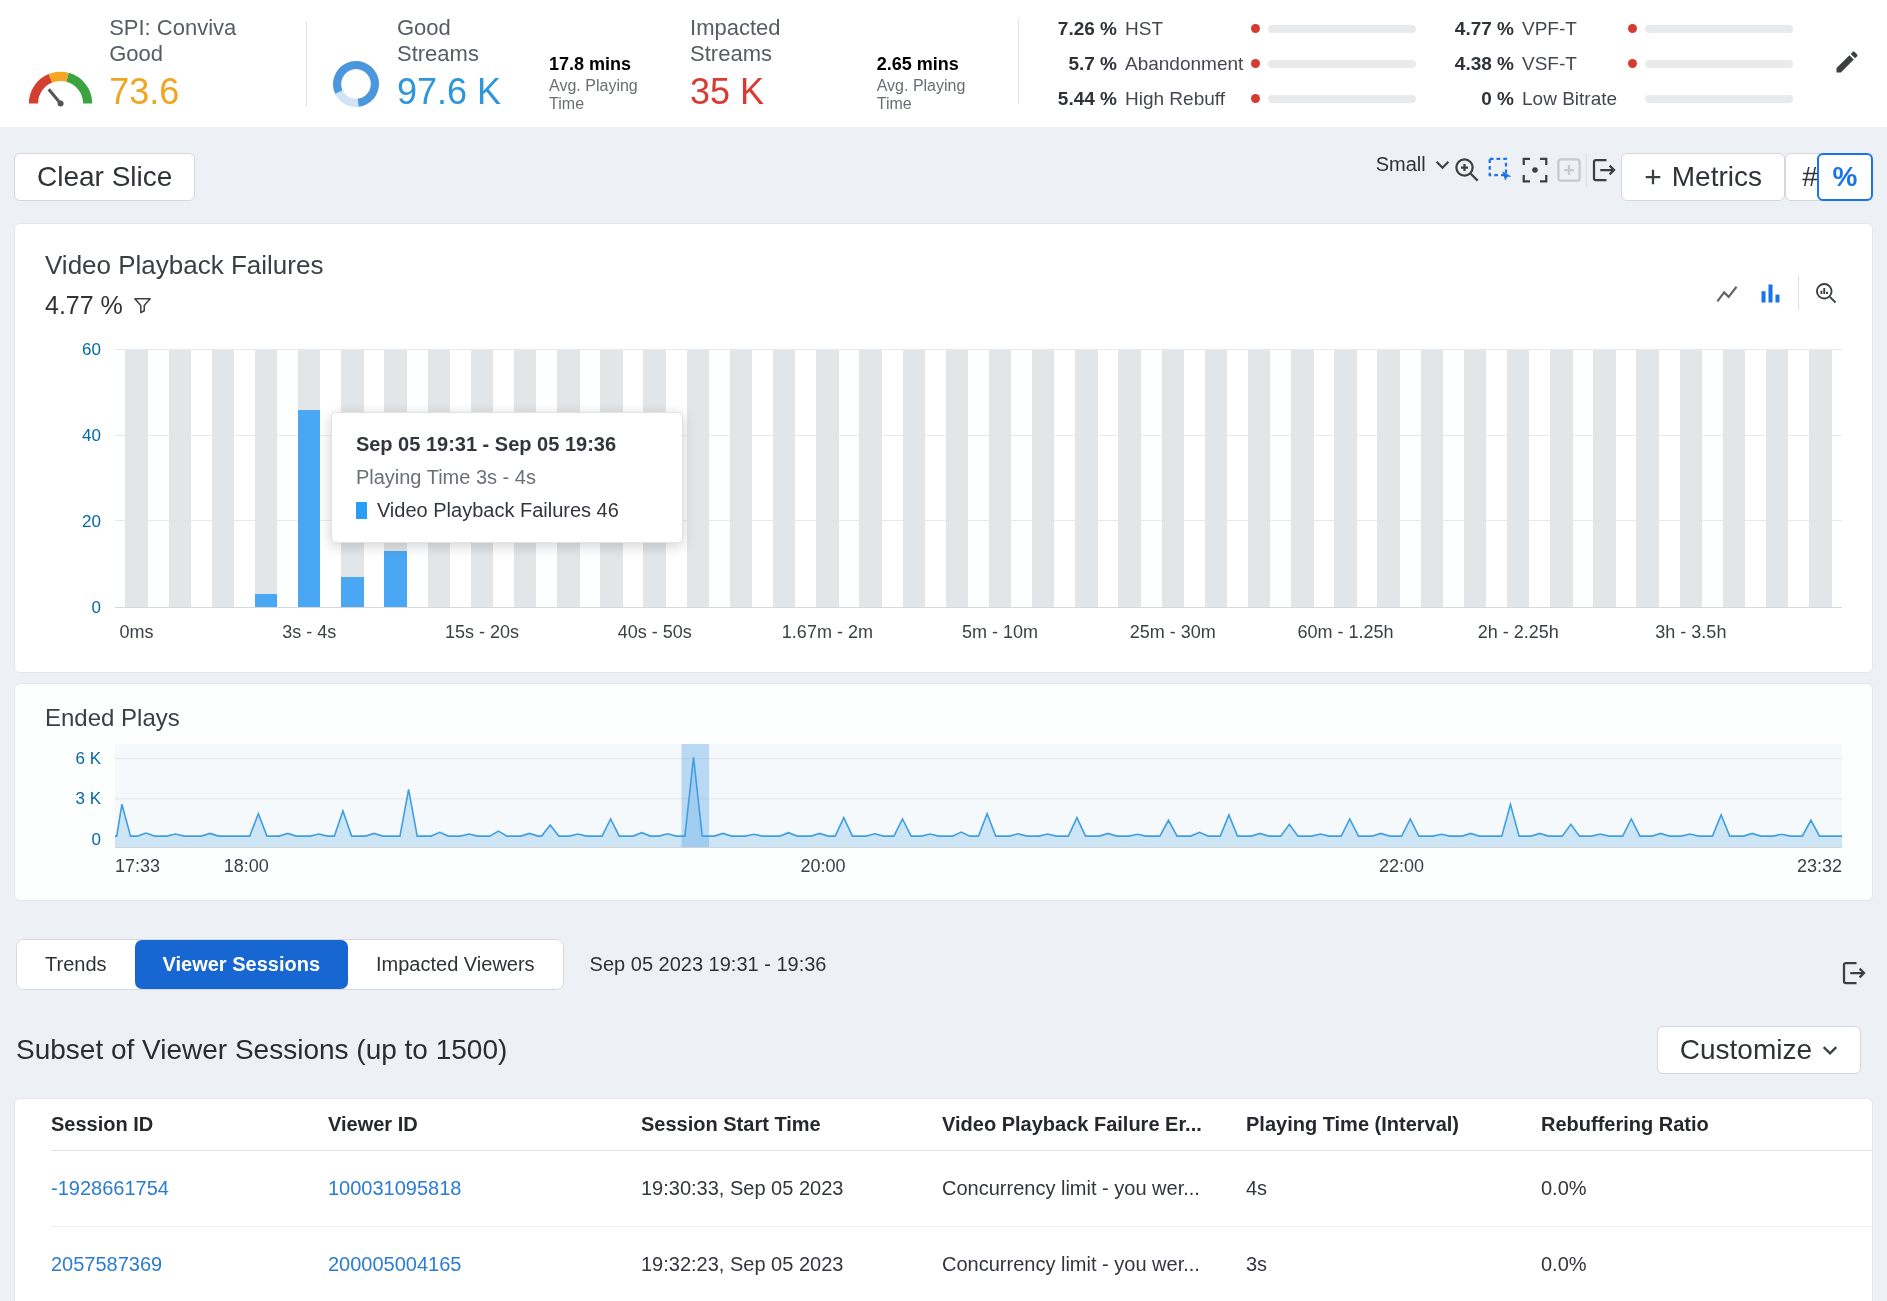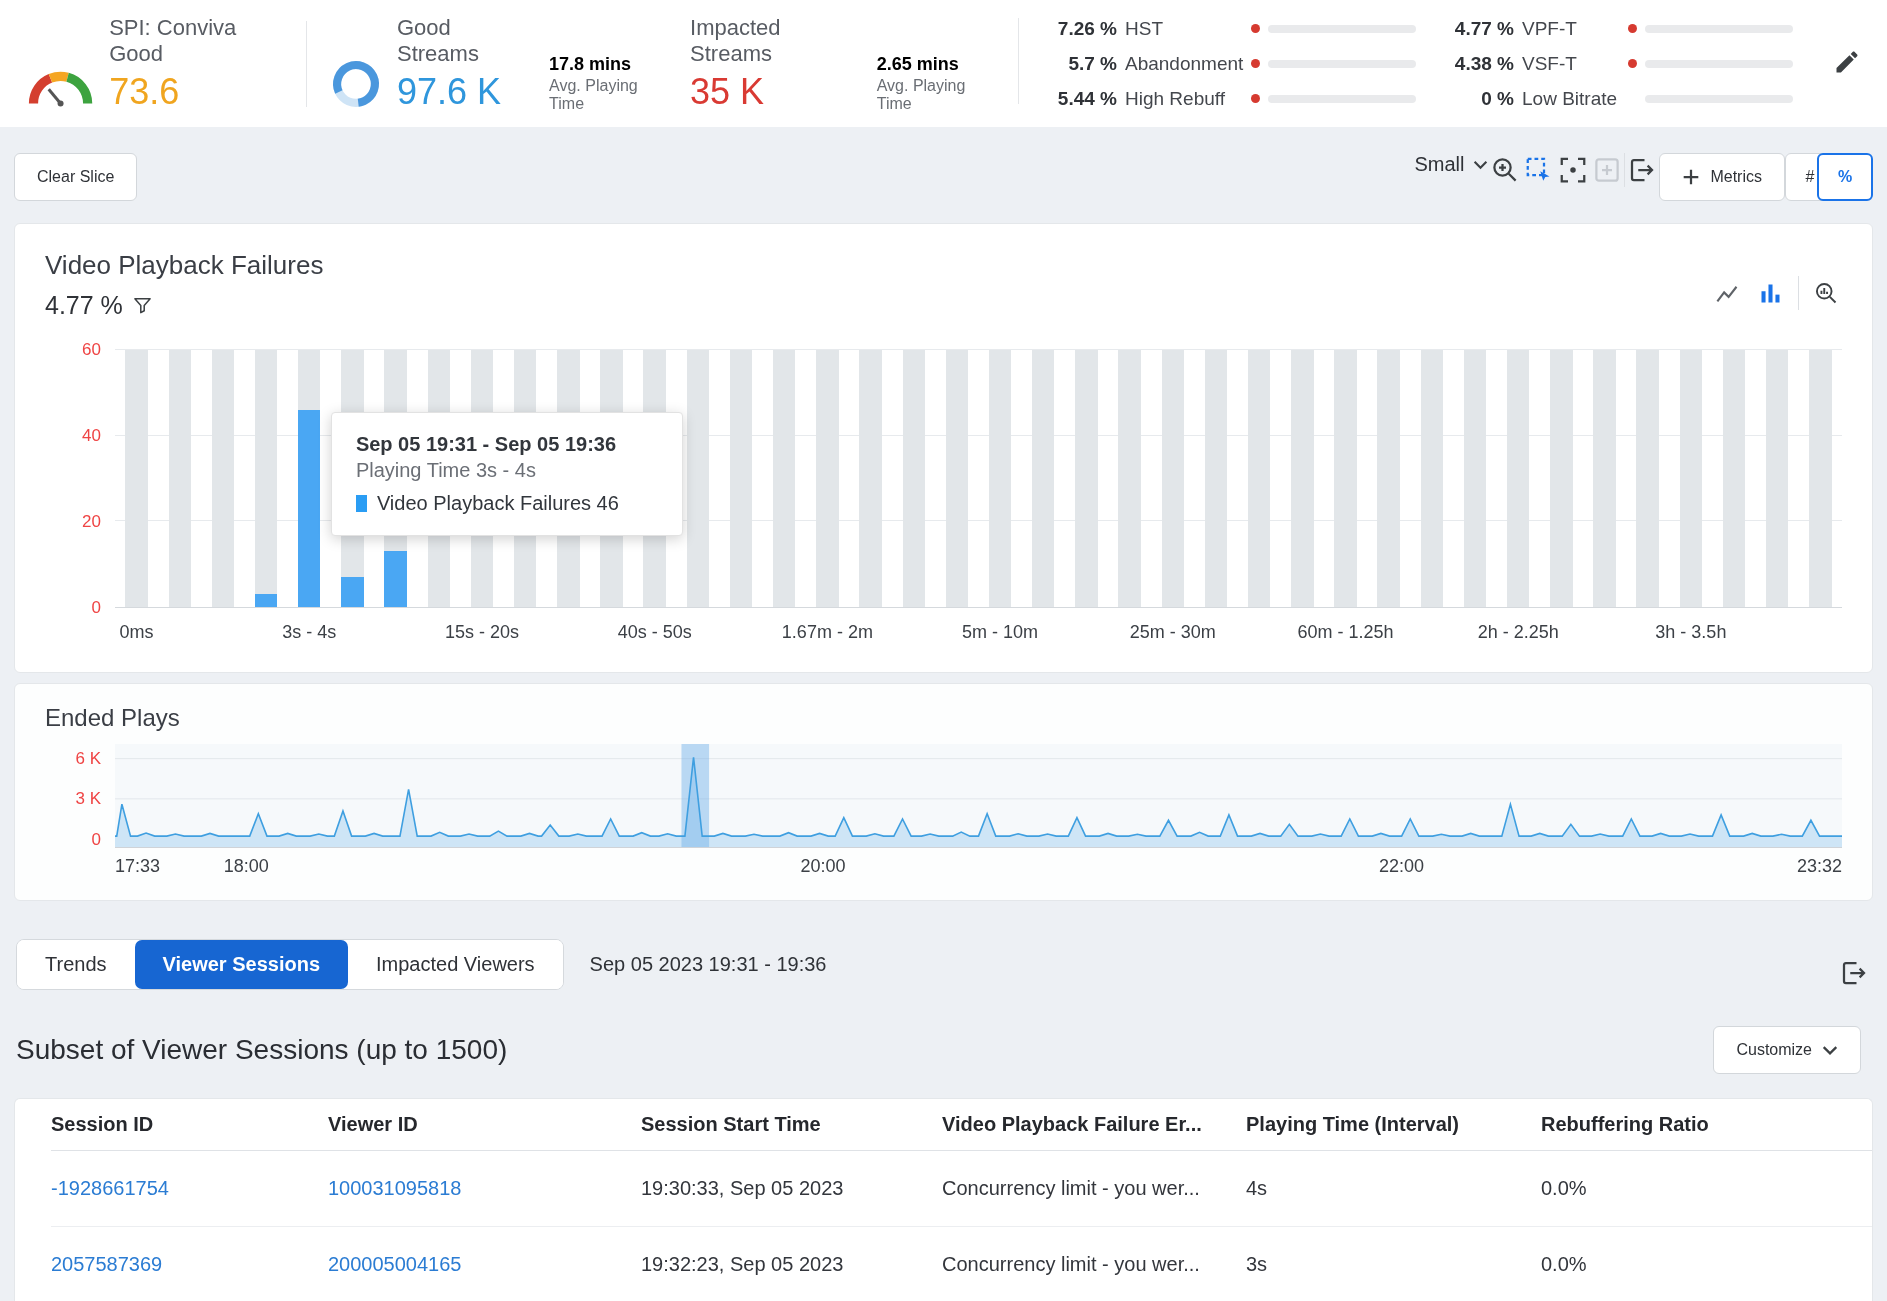--- a/index.html
+++ b/index.html
@@ -34,21 +34,21 @@
   .kpi-label { color:#44474d; width:118px; flex:none; }
   .kpi-col.c2 .kpi-label { width:98px; }
   .kpi-dot { width:9px; height:9px; border-radius:50%; background:#d63a30; flex:none; }
   .kpi-bar { width:148px; height:8px; border-radius:4px; background:#e9eaec; flex:none; }
   .edit-btn { margin-left:18px; cursor:pointer; background:none; border:none; }
 
   
   .toolbar { margin:26px 14px 22px; display:flex; align-items:center; }
   .btn {
     background:#fff; border:1px solid #d3d7db; border-radius:6px;
-    font-family:inherit; font-size:16px; color:#2f3237;
+    font-family:inherit; font-size:28px; color:#2f3237;
     height:48px; padding:0 22px;
     display:inline-flex; align-items:center; gap:10px; cursor:pointer;
   }
   .tb-right { margin-left:auto; display:flex; align-items:flex-start; }
   .dropdown { display:inline-flex; align-items:center; gap:9px; font-size:20px; color:#2f3237; cursor:pointer; }
   .icon-btn { background:none; border:none; cursor:pointer; display:inline-flex; padding:2px; }
   .icon-btn.disabled { cursor:default; }
   .tb-divider { width:1px; height:34px; background:#dcdfe3; }
   .btn.hash { width:50px; justify-content:center; padding:0; }
   .btn.pct {
@@ -58,35 +58,35 @@
 
   
   .card { background:#fff; border:1px solid #e4e7ea; border-radius:6px; margin:0 14px; position:relative; }
   .vpf-card { padding:26px 30px 20px; }
   .panel-title { font-size:26px; color:#3a3e45; }
   .panel-value { margin-top:10px; font-size:25px; color:#2f3237; display:flex; align-items:center; gap:10px; }
   .chart-icons { position:absolute; top:52px; right:30px; display:flex; align-items:center; gap:12px; }
 
   .vpf-chart { display:grid; grid-template-columns:70px 1fr; margin-top:30px; }
   .y-col { position:relative; }
-  .ytick { position:absolute; right:14px; transform:translateY(-50%); font-size:17px; color:#ef4444; white-space:nowrap;margin-left:8px; }
+  .ytick { position:absolute; right:14px; transform:translateY(-50%); font-size:17px; color:#0369a1; white-space:nowrap;margin-left:8px; }
   .plot { position:relative; height:258px; border-bottom:1px solid #d5d9dd; }
   .gridline { position:absolute; left:0; right:0; height:1px; background:#e7eaed; z-index:0; }
   .stripe { position:absolute; top:0; bottom:0; background:#e2e6e9; z-index:1; }
   .vbar { position:absolute; bottom:0; background:#4aa7f3; z-index:2; }
   .x-row { grid-column:2; position:relative; height:30px; margin-top:14px; }
   .xtick { position:absolute; transform:translateX(-50%); font-size:18px; color:#3c4046; white-space:nowrap; }
 
   .tooltip {
     position:absolute; left:12.5%; top:24%; width:352px; z-index:5;
     background:#fff; border:1px solid #e2e2e2; border-radius:4px;
     box-shadow:0 3px 14px rgba(0,0,0,.18); padding:20px 24px;
   }
   .tt-title { font-size:20px; font-weight:bold; color:#32363c; }
-  .tt-sub { font-size:20px; color:#6b6f76; margin-top:3px; }
+  .tt-sub { font-size:20px; color:#6b6f76; margin-top:10px; }
   .tt-series { display:flex; align-items:center; gap:10px; margin-top:10px; font-size:20px; color:#32363c; }
   .tt-swatch { width:11px; height:17px; background:#2a9df4; flex:none; }
 
   
   .ep-card { margin-top:10px; padding:20px 30px 12px; background:#fdfefe; }
   .ep-title { font-size:24px; color:#3a3e45; }
   .ep-chart { display:grid; grid-template-columns:70px 1fr; margin-top:12px; }
   .ep-plot { position:relative; height:104px; border-bottom:1px solid #cfd3d8; background:#f6f9fb; }
   .ep-plot svg { position:absolute; inset:0; width:100%; height:100%; }
   .ep-xrow { grid-column:2; position:relative; height:32px; margin-top:8px; }

